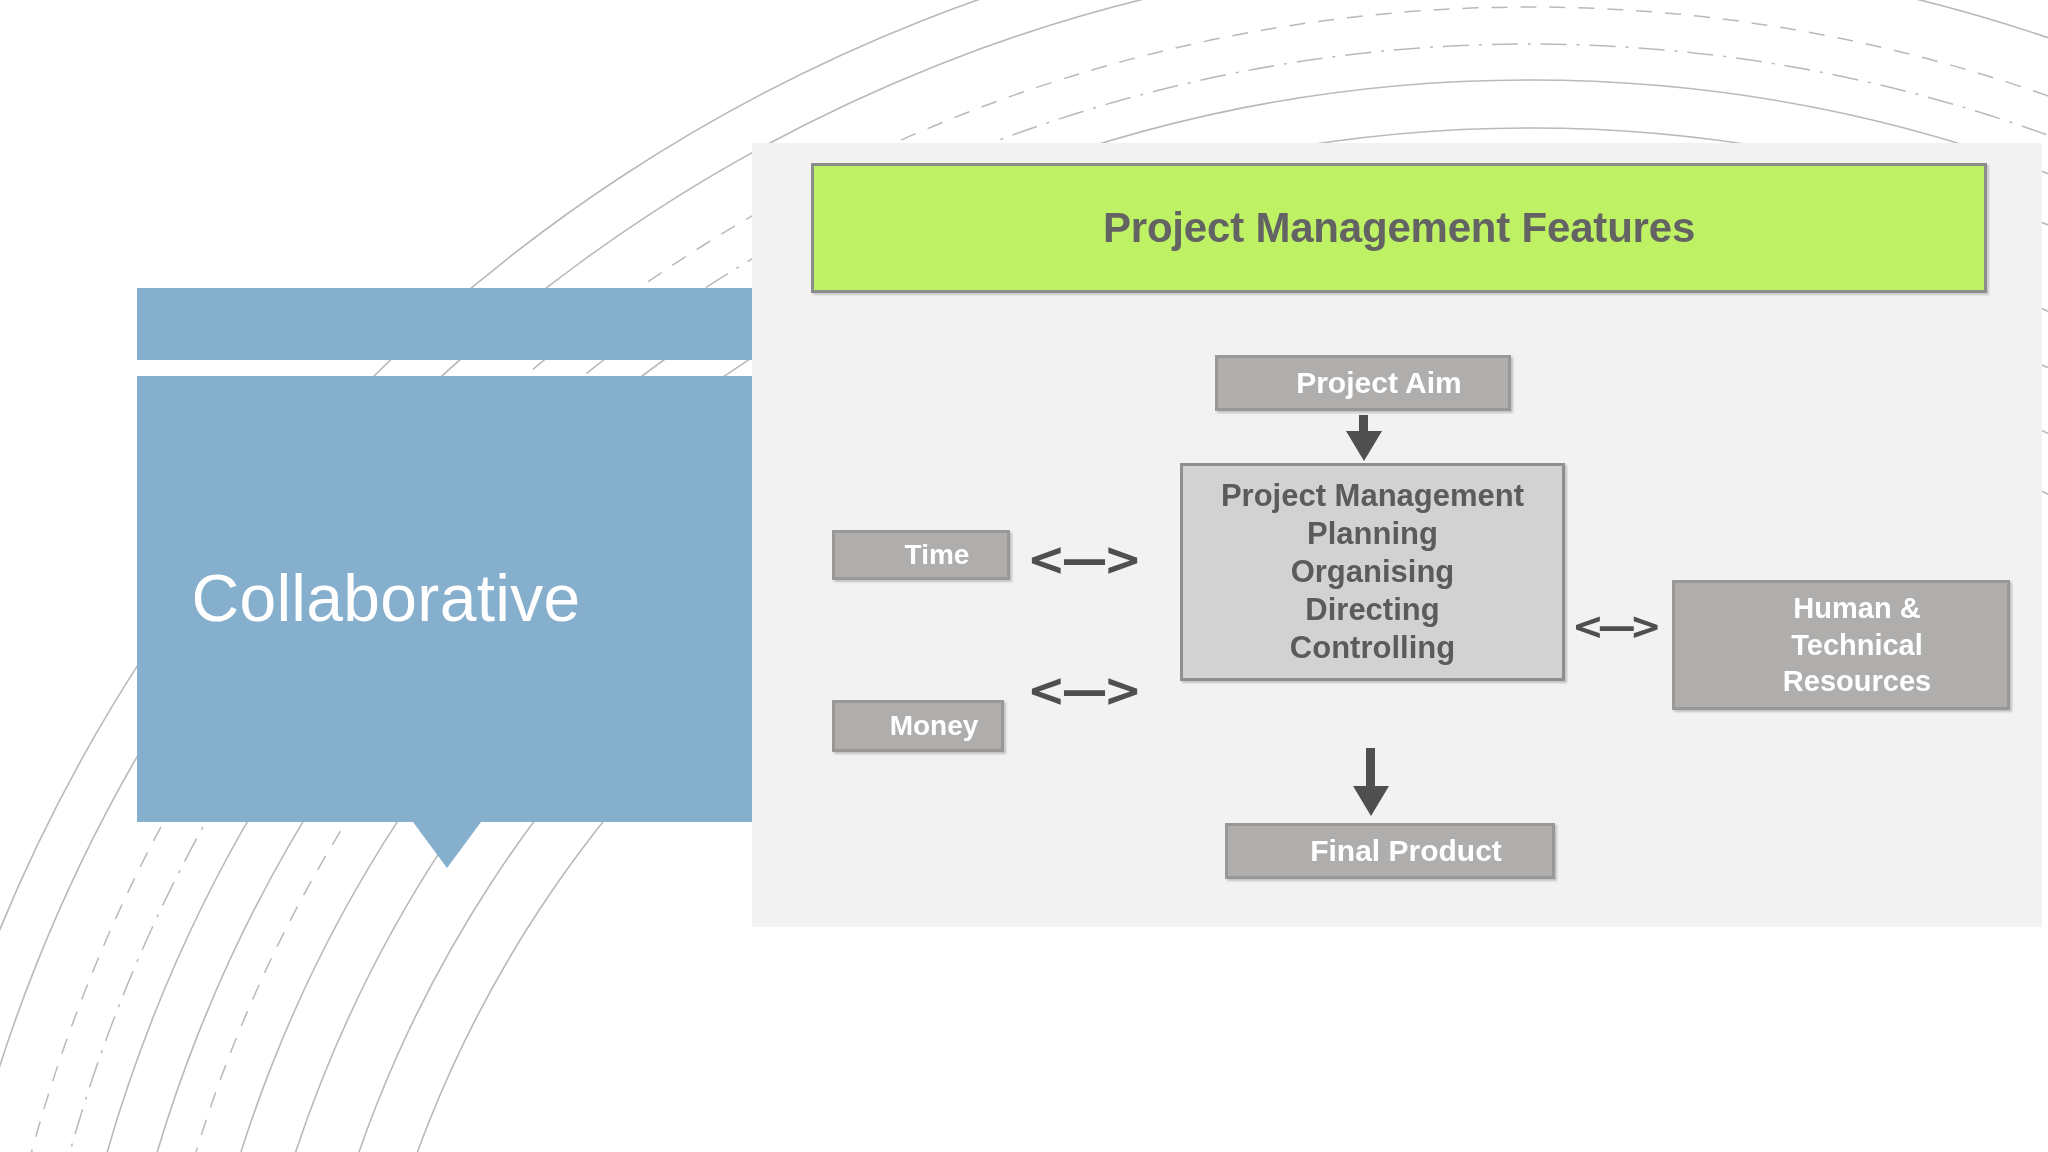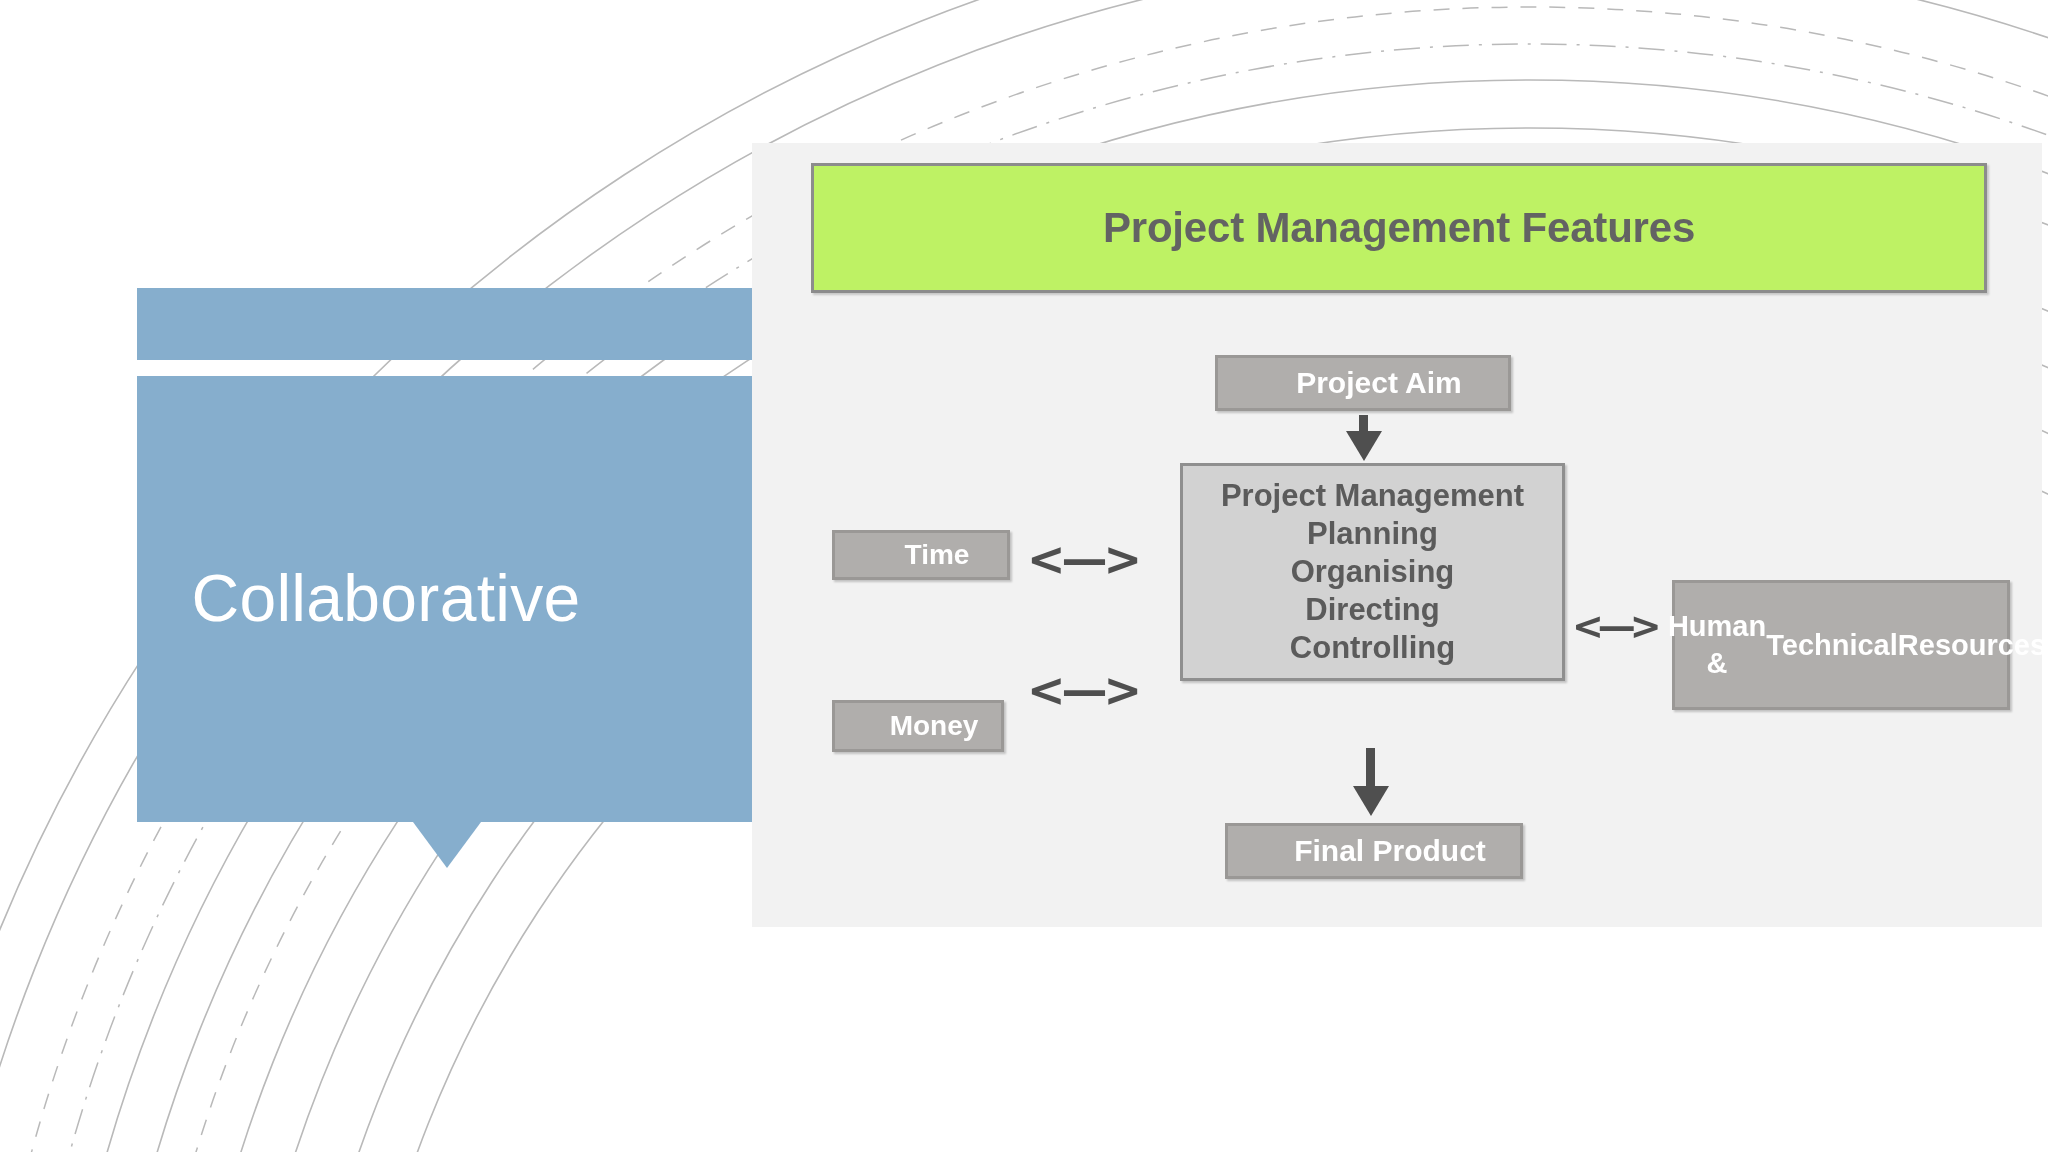--- a/index.html
+++ b/index.html
@@ -139,24 +139,24 @@
     left: 1180px; top: 463px; width: 385px; height: 218px;
     font-size: 31px;
     line-height: 1.22;
     flex-direction: column;
   }
   #node-pm .pm-line { display: block; white-space: nowrap; }
   #node-hr {
     left: 1672px; top: 580px; width: 338px; height: 130px;
     font-size: 29px;
     line-height: 1.26;
-    flex-direction: row;
+    flex-direction: column;
   }
   #node-final {
-    left: 1225px; top: 823px; width: 298px; height: 56px;
+    left: 1225px; top: 823px; width: 330px; height: 56px;
     font-size: 30px;
   }
 
   
   .arrow-h {
     position: absolute;
     color: #4f4f4f;
     font-family: "DejaVu Sans", sans-serif;
     font-weight: bold;
     letter-spacing: -4px;

